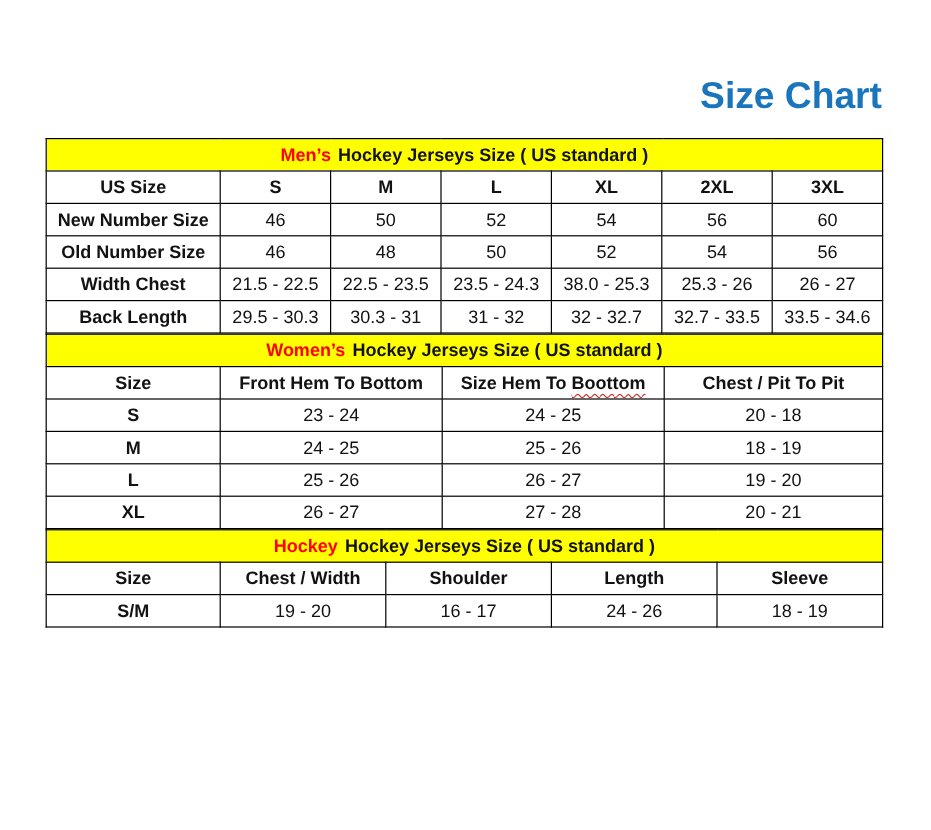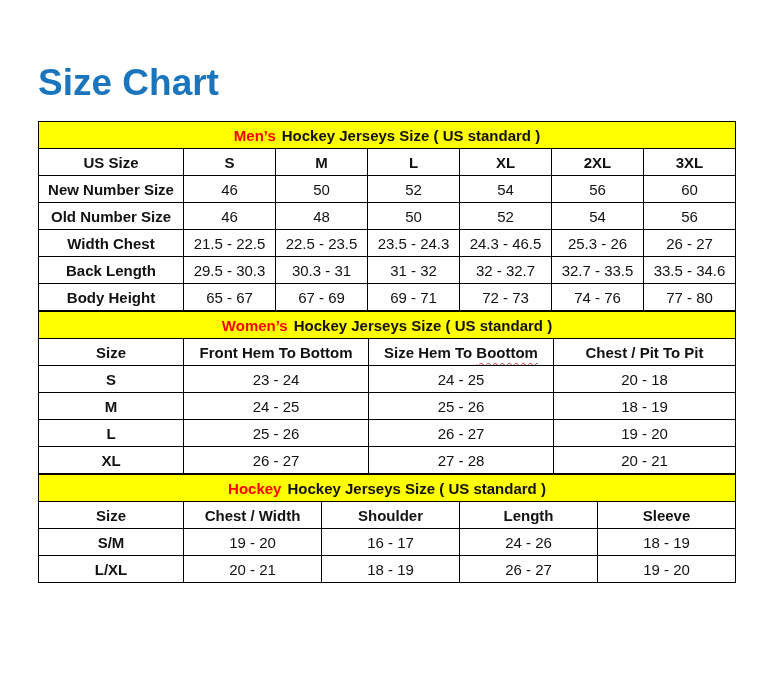--- a/index.html
+++ b/index.html
@@ -13,23 +13,23 @@
     overflow: hidden;
   }
   .wrap {
     position: absolute;
     left: 38px;
     top: 0;
     width: 697px;
   }
   .page-title {
     margin: 62px 0 17px 0;
-    text-align: left;
+    text-align: right;
     color: #1b75bc;
-    font-size: 37px;
+    font-size: 31px;
     font-weight: bold;
     letter-spacing: 0px;
   }
   table.size-table {
     border-collapse: collapse;
     table-layout: fixed;
     width: 697px;
   }
   table.size-table td, table.size-table th {
     border: 1.5px solid #000000;
@@ -126,41 +126,32 @@
       <td class="value-cell">50</td>
       <td class="value-cell">52</td>
       <td class="value-cell">54</td>
       <td class="value-cell">56</td>
     </tr>
     <tr>
       <td class="row-label-regular">Width Chest</td>
       <td class="value-cell">21.5 - 22.5</td>
       <td class="value-cell">22.5 - 23.5</td>
       <td class="value-cell">23.5 - 24.3</td>
-      <td class="value-cell">24.3 - 46.5</td>
+      <td class="value-cell">38.0 - 25.3</td>
       <td class="value-cell">25.3 - 26</td>
       <td class="value-cell">26 - 27</td>
     </tr>
     <tr>
       <td class="row-label-regular">Back Length</td>
       <td class="value-cell">29.5 - 30.3</td>
       <td class="value-cell">30.3 - 31</td>
       <td class="value-cell">31 - 32</td>
       <td class="value-cell">32 - 32.7</td>
       <td class="value-cell">32.7 - 33.5</td>
       <td class="value-cell">33.5 - 34.6</td>
-    </tr>
-    <tr>
-      <td class="row-label-regular">Body Height</td>
-      <td class="value-cell">65 - 67</td>
-      <td class="value-cell">67 - 69</td>
-      <td class="value-cell">69 - 71</td>
-      <td class="value-cell">72 - 73</td>
-      <td class="value-cell">74 - 76</td>
-      <td class="value-cell">77 - 80</td>
     </tr>
   </tbody>
     </table>
 
   <table class="size-table womens-tbl">
     <colgroup>
       <col class="c-label">
         <col class="c-w1">
         <col class="c-w2">
         <col class="c-w3">
@@ -228,23 +219,16 @@
       <th class="col-header">Length</th>
       <th class="col-header">Sleeve</th>
     </tr>
     <tr>
       <td class="row-label-bold">S/M</td>
       <td class="value-cell">19 - 20</td>
       <td class="value-cell">16 - 17</td>
       <td class="value-cell">24 - 26</td>
       <td class="value-cell">18 - 19</td>
     </tr>
-    <tr>
-      <td class="row-label-bold">L/XL</td>
-      <td class="value-cell">20 - 21</td>
-      <td class="value-cell">18 - 19</td>
-      <td class="value-cell">26 - 27</td>
-      <td class="value-cell">19 - 20</td>
-    </tr>
   </tbody>
     </table>
 
 </div>
 
 </body></html>

